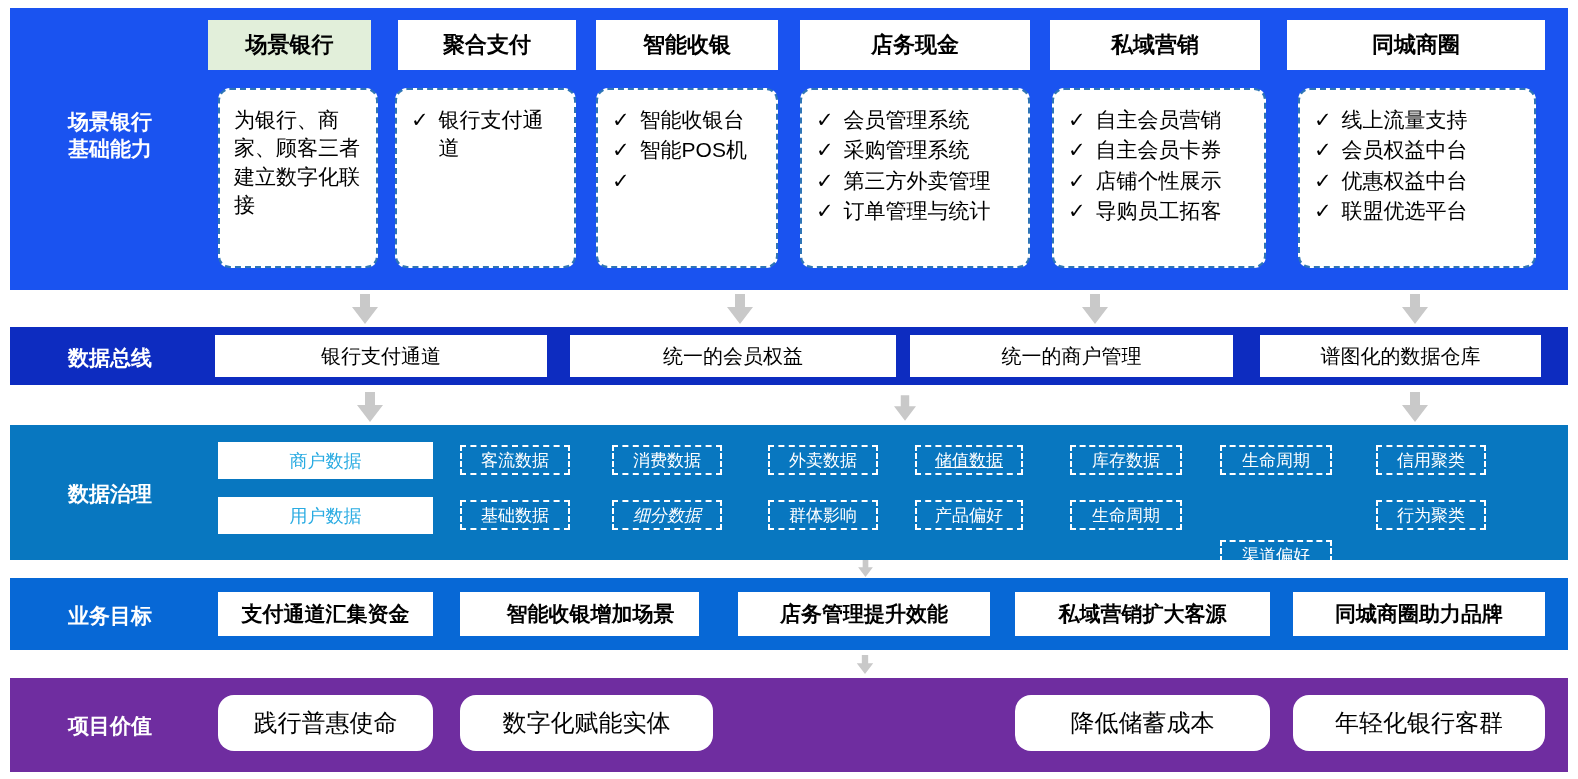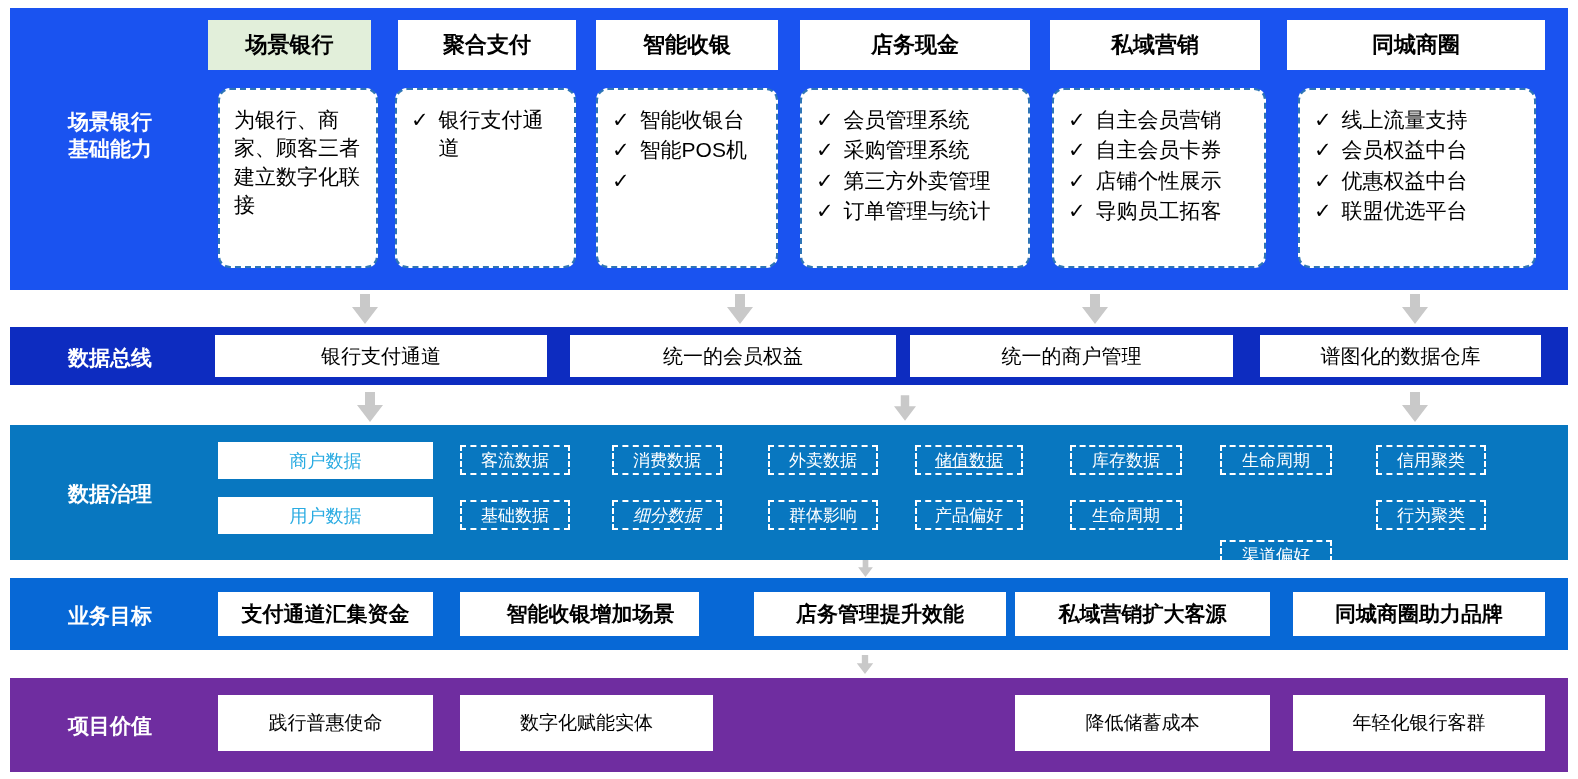--- a/index.html
+++ b/index.html
@@ -28,21 +28,21 @@
   .cap-item{display:flex;gap:10px;font-size:21px;color:#000;line-height:1.35;}
   .cap-item .chk{flex:0 0 auto;}
   .cap-item .txt{flex:1;}
   
   .bus-box{position:absolute;top:8px;height:42px;background:#fff;display:flex;align-items:center;justify-content:center;font-size:20px;color:#000;}
   
   .gov-header{position:absolute;left:208px;width:215px;height:37px;background:#fff;display:flex;align-items:center;justify-content:center;font-size:18px;color:var(--row-header-text);}
   .chip{position:absolute;height:30px;border:2px dashed #fff;box-sizing:border-box;color:#fff;font-size:17px;display:flex;align-items:center;justify-content:center;}
   
   .goal-box{position:absolute;top:14px;height:44px;background:#fff;display:flex;align-items:center;justify-content:center;font-size:21px;font-weight:bold;color:#000;}
-  .value-box{position:absolute;top:17px;height:56px;background:#fff;display:flex;align-items:center;justify-content:center;font-size:19px;color:#000;}
+  .value-box{position:absolute;top:17px;height:56px;background:#fff;display:flex;align-items:center;justify-content:center;font-size:24px;color:#000;border-radius:16px;}
   .arrow{position:absolute;}
   .arrow svg{display:block;}
 </style>
 </head>
 <body>
 
 <div class="band" id="band-capability">
 
   <div class="band-label" style="top:100px;">场景银行
 基础能力</div>
@@ -204,21 +204,21 @@
 <div class="arrow" style="left:857px;top:560px;">
     <svg width="17" height="17" viewBox="0 0 26 30">
       <path d="M8 0h10v13h8L13 30 0 13h8z" fill="#c9c9c9"></path>
     </svg>
   </div>
 
 <div class="band" id="band-goals">
   <div class="band-label" style="top:24px;">业务目标</div>
   <div class="goal-box" style="left:208px;width:215px;">支付通道汇集资金</div>
   <div class="goal-box" style="left:450px;width:217px;padding-left:22px;">智能收银增加场景</div>
-  <div class="goal-box" style="left:728px;width:252px;margin-left:16px;">店务管理提升效能</div>
+  <div class="goal-box" style="left:728px;width:252px;">店务管理提升效能</div>
   <div class="goal-box" style="left:1005px;width:255px;">私域营销扩大客源</div>
   <div class="goal-box" style="left:1283px;width:252px;">同城商圈助力品牌</div>
 </div>
 
 <div class="arrow" style="left:856px;top:655px;">
     <svg width="18" height="19" viewBox="0 0 26 30">
       <path d="M8 0h10v13h8L13 30 0 13h8z" fill="#c9c9c9"></path>
     </svg>
   </div>
 

